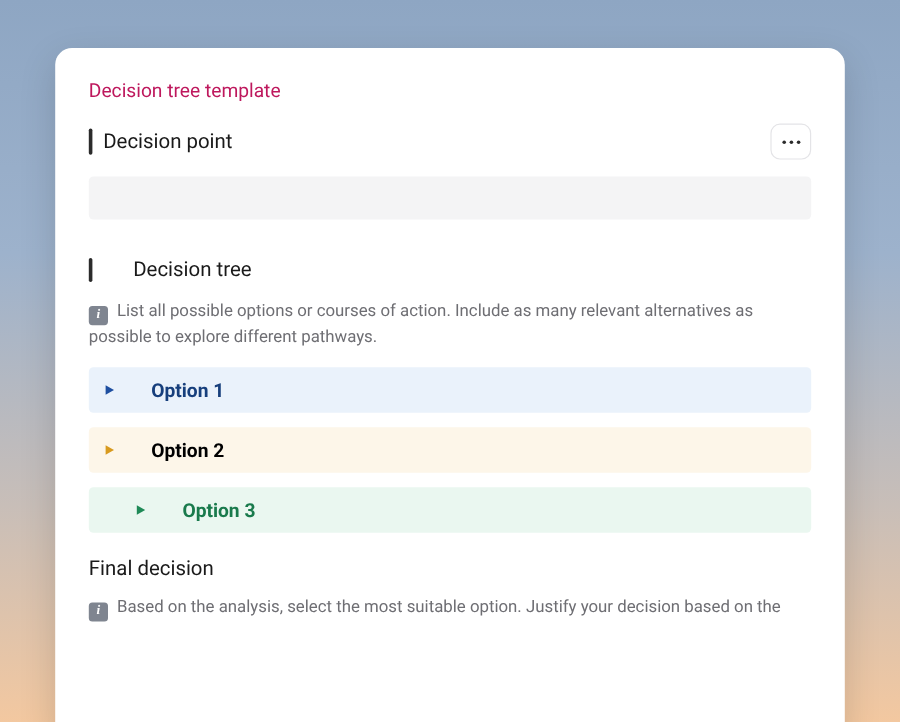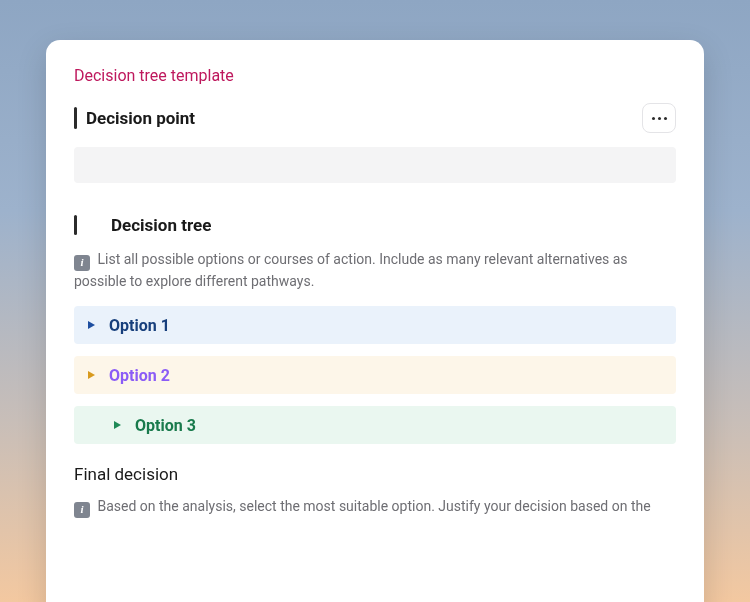--- a/index.html
+++ b/index.html
@@ -43,21 +43,21 @@
   .heading-bar {
     width: 3px;
     height: 22px;
     background: #2b2b2b;
     border-radius: 2px;
     margin-right: 9px;
   }
   .heading-bar.short { height: 20px; }
   .section-heading .h-text {
     font-size: 17px;
-    font-weight: 700;
+    font-weight: 400;
     color: #1a1a1a;
   }
   .more-btn {
     width: 34px;
     height: 30px;
     border: 1px solid #e4e4e7;
     border-radius: 8px;
     background: #fff;
     display: flex;
     align-items: center;
@@ -100,39 +100,40 @@
   }
   .section-gap { margin-bottom: 14px; gap: 25px; }
   .option-card {
     border-radius: 4px;
     height: 38px;
     display: flex;
     align-items: center;
     padding: 0 14px;
     margin-bottom: 12px;
     cursor: pointer;
+    gap: 17px;
   }
   .option-card.blue   { background: #eaf2fb; }
   .option-card.yellow { background: #fdf6e9; }
   .option-card.green  { background: #eaf7f0; padding-left: 40px; }
   .tri {
     width: 0; height: 0;
     border-top: 4.5px solid transparent;
     border-bottom: 4.5px solid transparent;
     margin-right: 14px;
   }
   .tri.blue   { border-left: 7px solid #1e4fa0; }
   .tri.yellow { border-left: 7px solid #d89a1e; }
   .tri.green  { border-left: 7px solid #1f8a57; }
   .option-label {
     font-size: 16px;
     font-weight: 700;
   }
   .option-label.blue   { color: #173f7c; }
-  .option-label.yellow { color: #8b5cf6; text-align: center; }
+  .option-label.yellow { color: #000000; text-align: center; }
   .option-label.green  { color: #197a4c; }
   .final-heading {
     font-size: 17px;
     font-weight: 400;
     color: #1a1a1a;
     margin-top: 20px;
     margin-bottom: 12px;
   }
 </style>
 </head>

